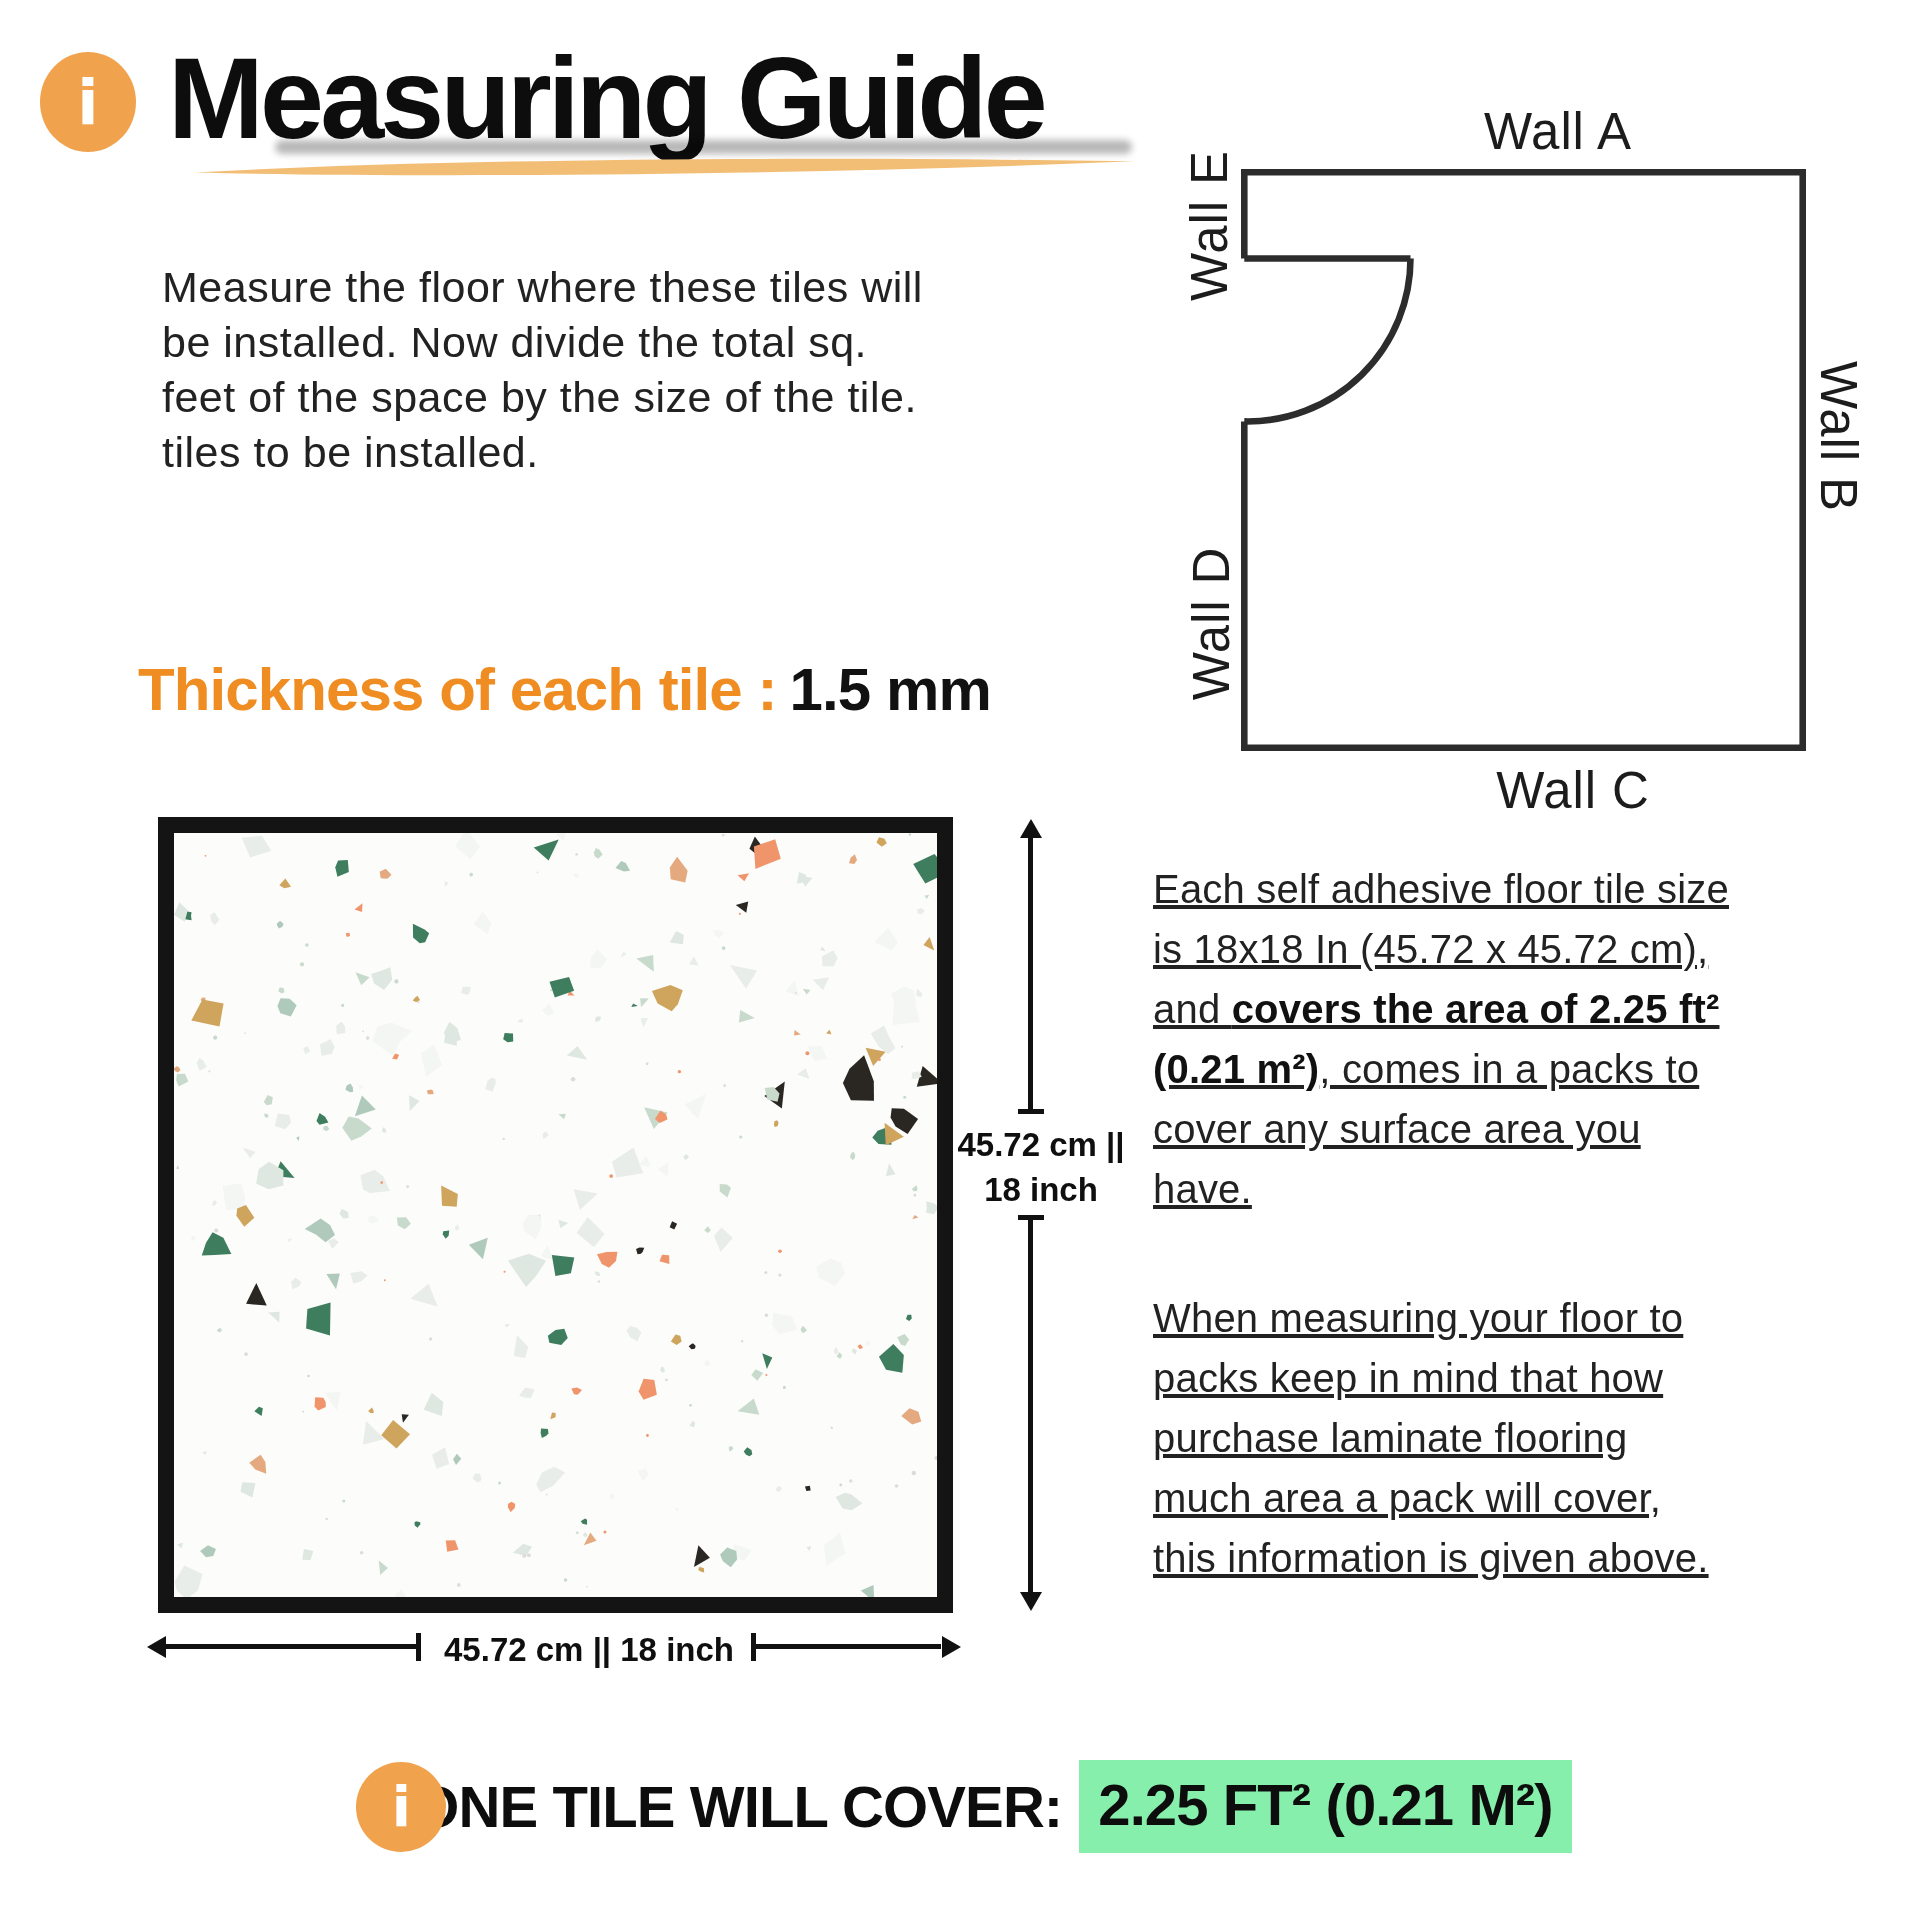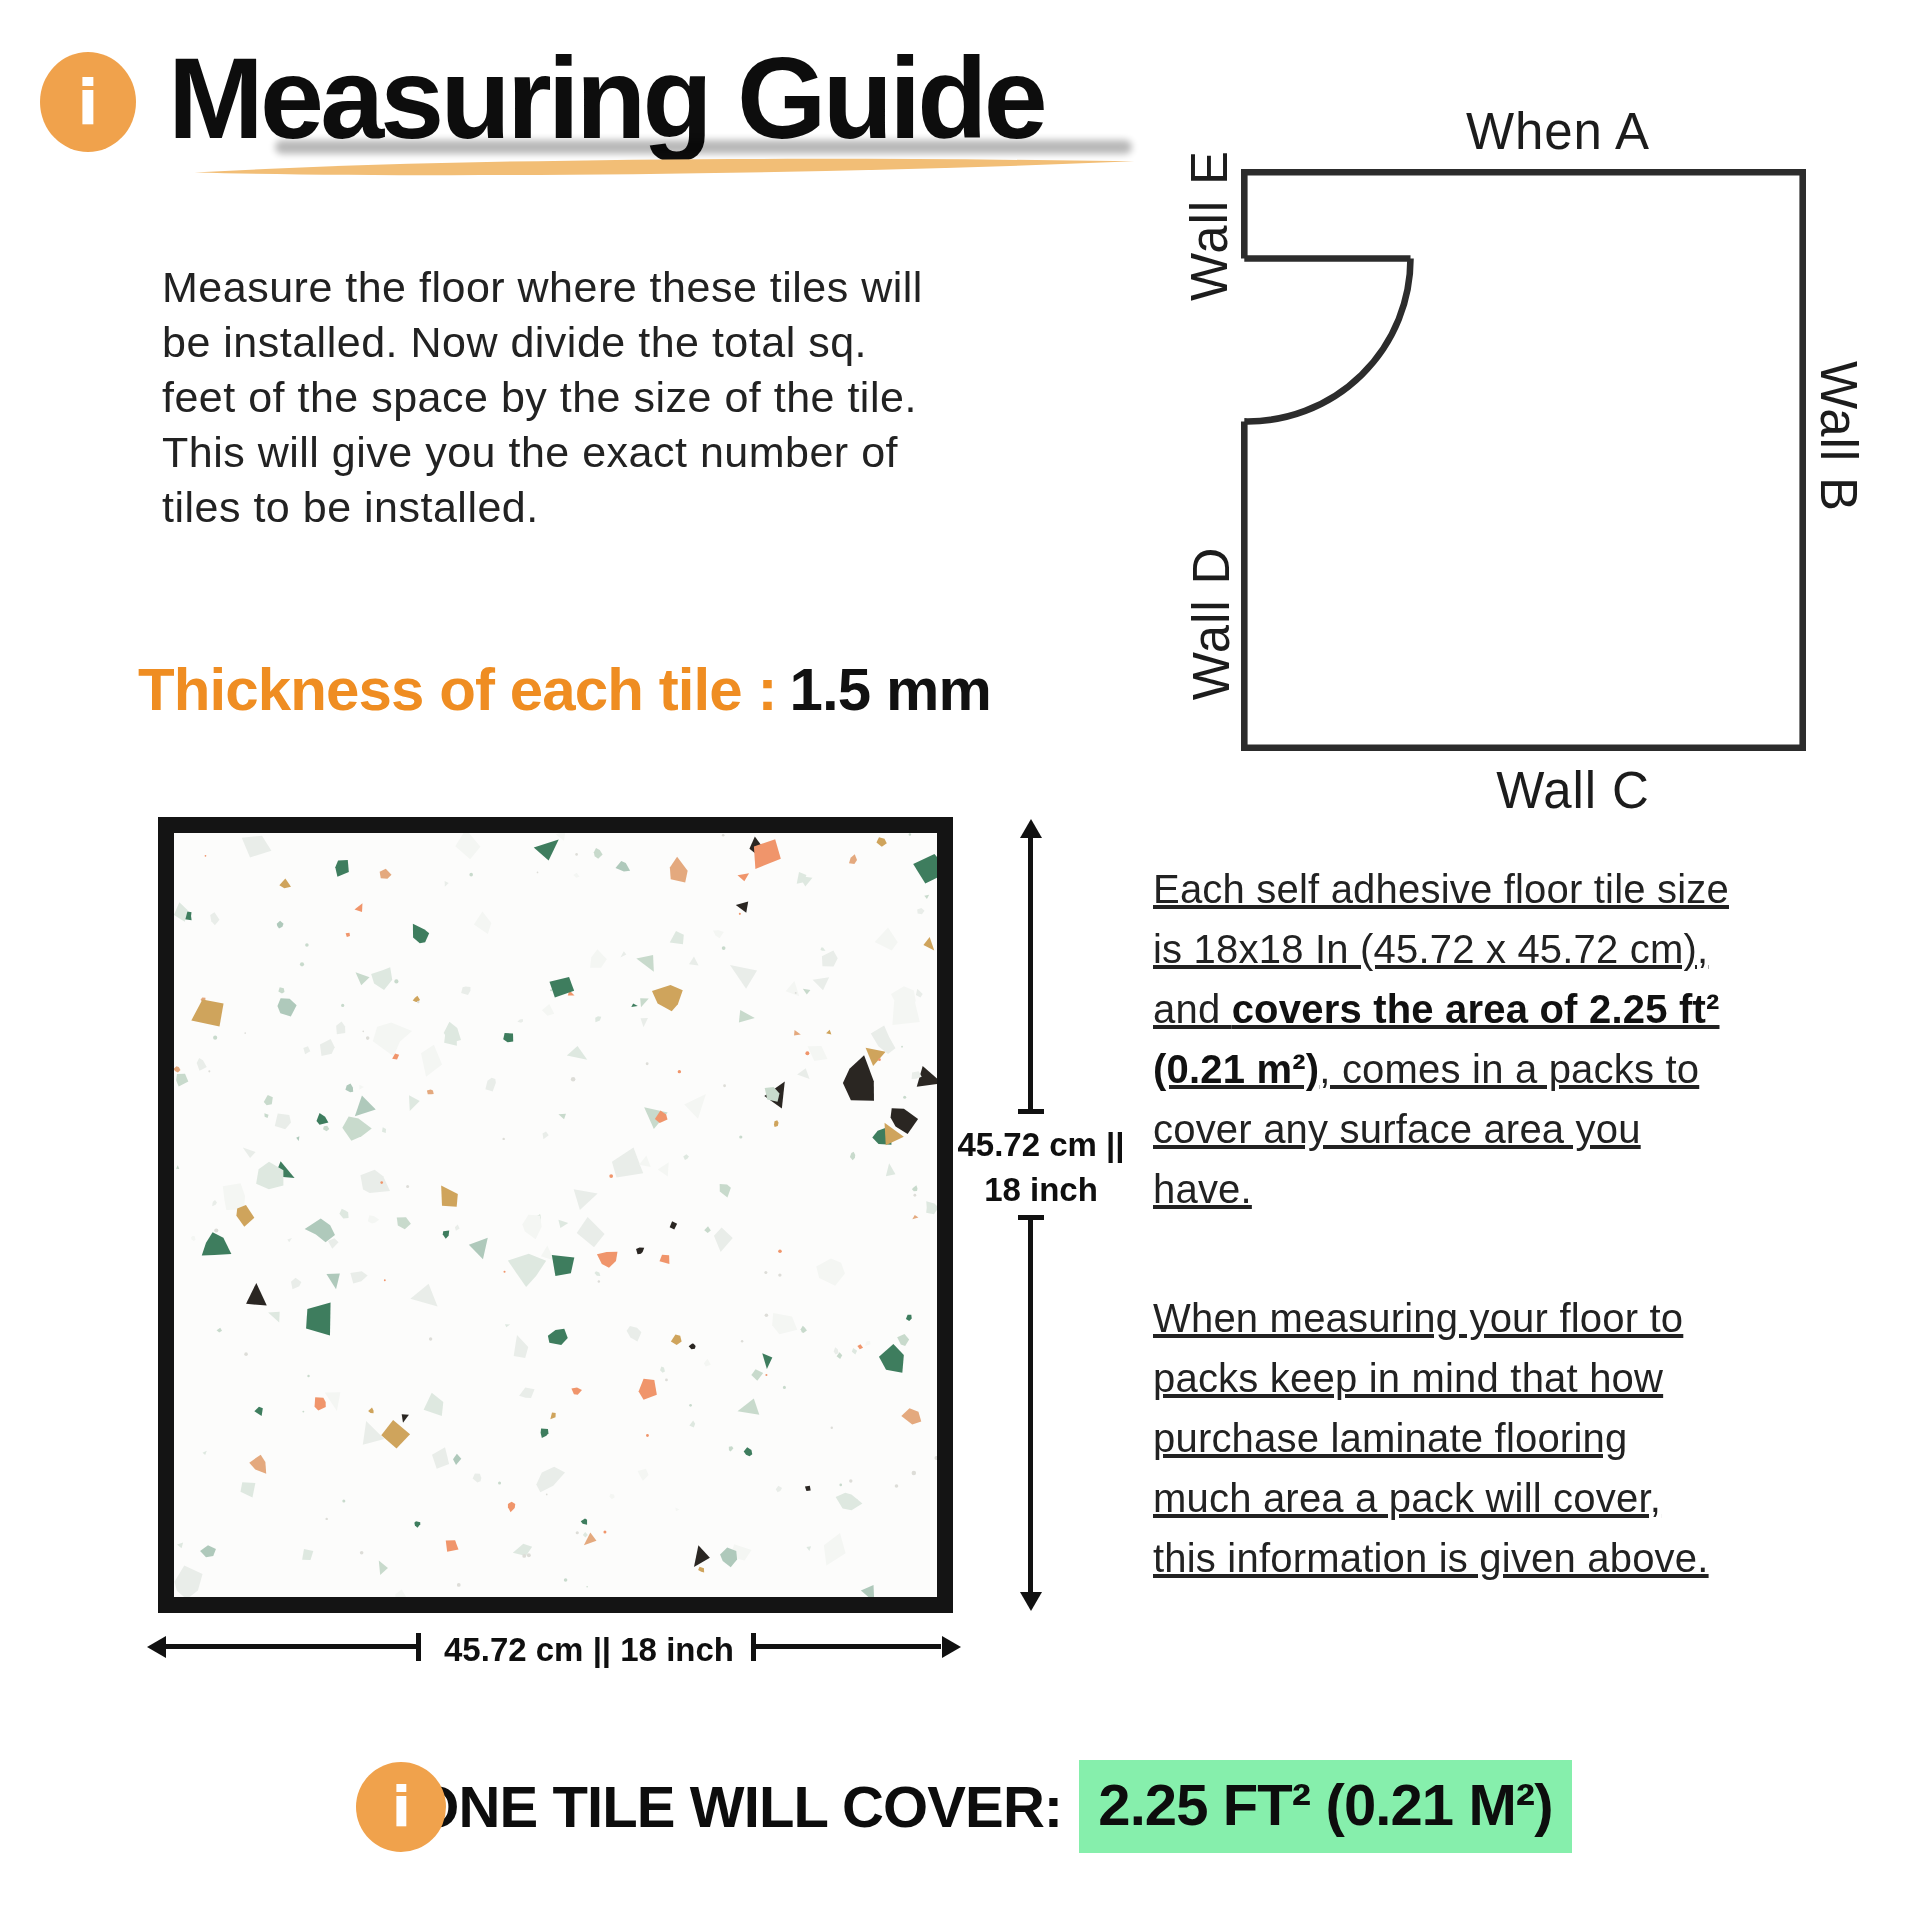--- a/index.html
+++ b/index.html
@@ -75,21 +75,20 @@
   <h1 class="title abs">Measuring Guide</h1>
   <div class="title-shadow abs"></div>
   <svg class="swoosh abs" width="953" height="26" viewBox="0 0 1012 28">
     <path d="M 0 21 C 250 7 620 3 1012 9 C 650 24 250 27 0 21 Z" fill="#F2BE76"></path>
   </svg>
 
   <div class="intro abs">
       <div>Measure the floor where these tiles will</div>
       <div>be installed. Now divide the total sq.</div>
       <div>feet of the space by the size of the tile.</div>
-      <div>This will give you the exact number of</div>
       <div>tiles to be installed.</div>
     </div>
 
   <div class="thickness abs">
     <span class="orange">Thickness of each tile :</span><span class="black">1.5 mm</span>
   </div>
 
   <div class="tile abs">
     <svg id="terrazzo" width="763" height="764" viewBox="0 0 810 811">
         <polygon points="87.4,477.6 98.5,501.6 76.5,499.8" fill="#2A2622"></polygon>
@@ -424,21 +423,21 @@
   <div class="dimline abs" style="left:754px;top:1644px;width:187px;height:4.7px;"></div>
   <div class="arrow arrow-right abs" style="left:942px;top:1636px;"></div>
 
   <svg class="abs" style="left:1241px;top:169px;" width="565" height="582" viewBox="0 0 600 618">
     <g fill="none" stroke="#2C2C2C" stroke-width="7">
       <path d="M 3.5 95 L 3.5 3.5 L 596.5 3.5 L 596.5 614.5 L 3.5 614.5 L 3.5 268"></path>
       <path d="M 3.5 95 L 180 95"></path>
       <path d="M 180 95 A 173 173 0 0 1 3.5 268"></path>
     </g>
   </svg>
-  <div class="plan-label abs" style="left:1412px;top:102px;width:292px;">When A</div>
+  <div class="plan-label abs" style="left:1412px;top:102px;width:292px;">Wall A</div>
   <div class="plan-label rot90 abs" style="left:1692px;top:407px;width:292px;">Wall B</div>
   <div class="plan-label abs" style="left:1427px;top:761px;width:292px;">Wall C</div>
   <div class="plan-label rot270 abs" style="left:1065px;top:594px;width:292px;">Wall D</div>
   <div class="plan-label rot270 abs" style="left:1063px;top:196px;width:292px;">Wall E</div>
 
   <div class="rcol rcol1 abs">
       <div><span>Each self adhesive floor tile size</span></div>
       <div><span>is 18x18 In (45.72 x 45.72 cm),</span></div>
       <div><span>and </span><span class="b">covers the area of 2.25 ft²</span></div>
       <div><span class="b">(0.21 m²)</span><span>, comes in a packs to</span></div>

